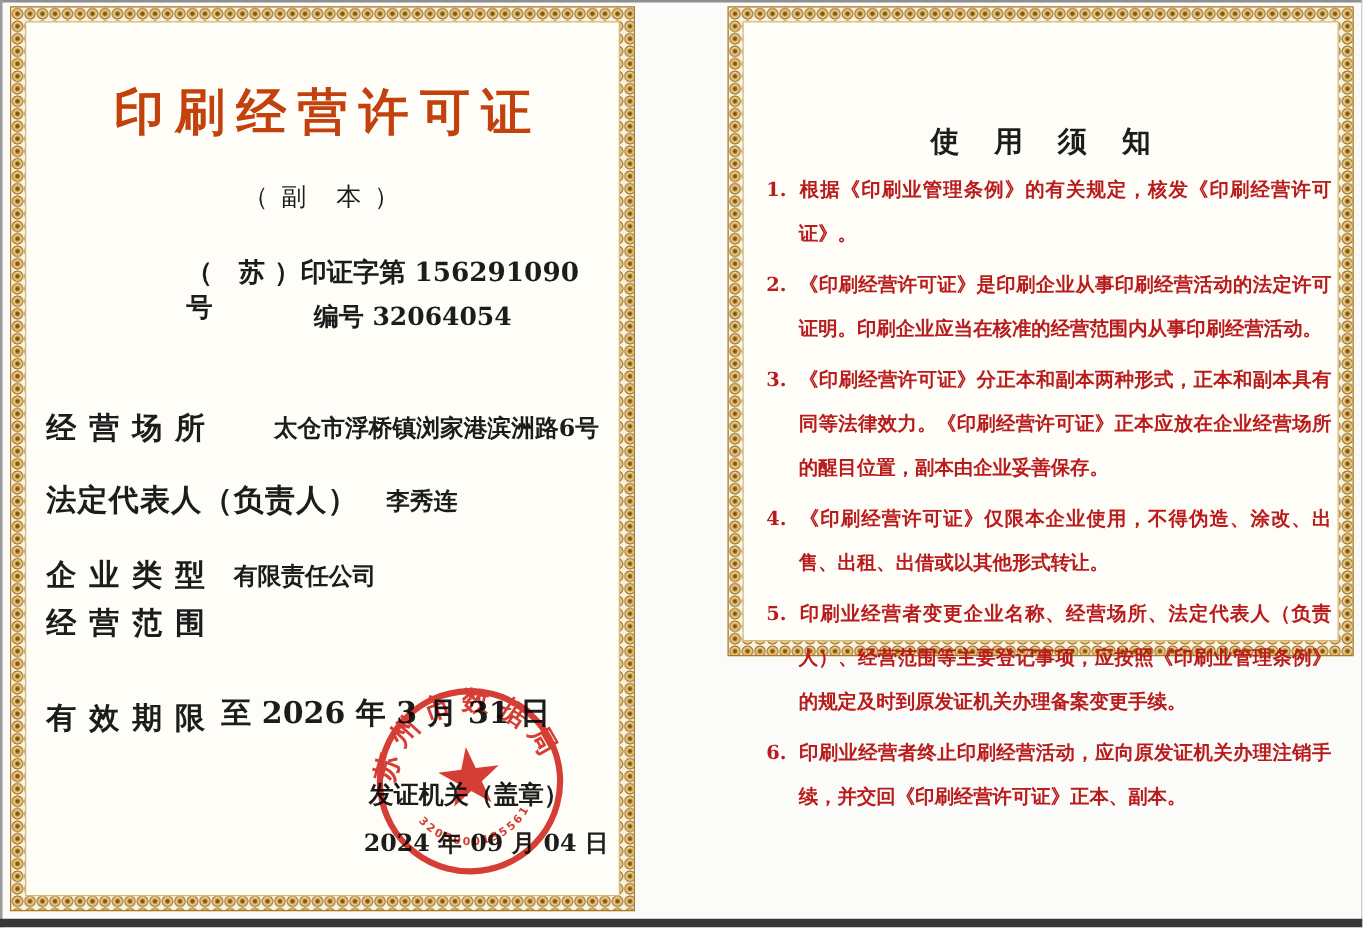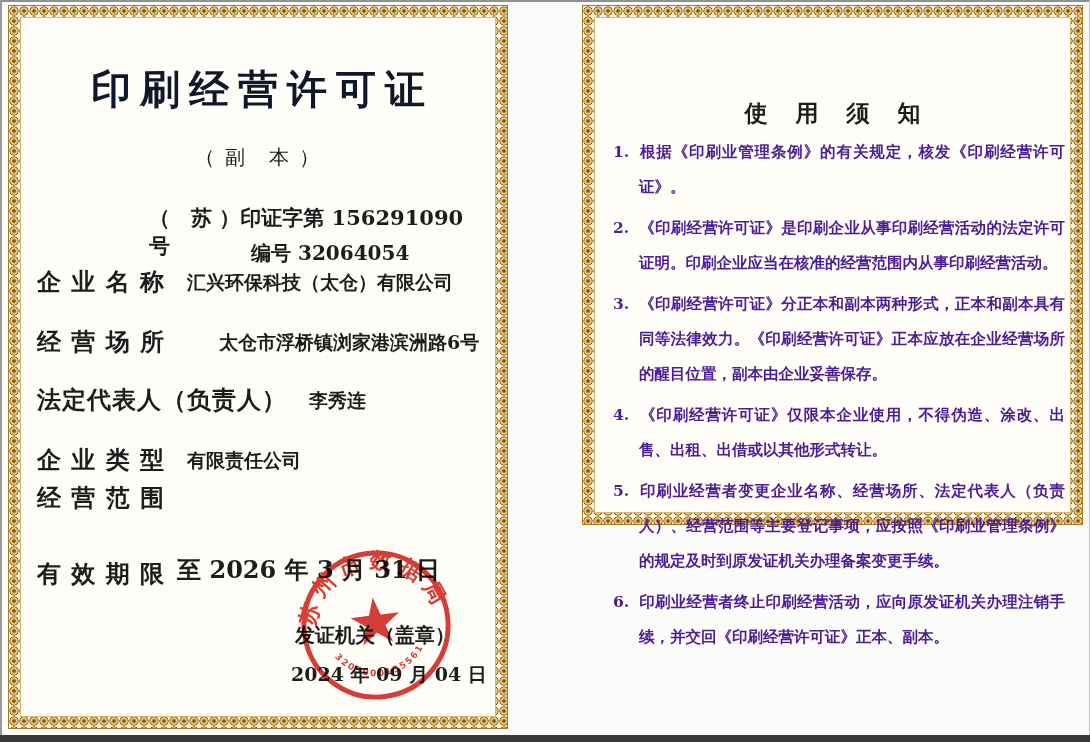--- a/index.html
+++ b/index.html
@@ -34,21 +34,21 @@
     background:#fffdf8;
     border:1px solid #d8b873;
   }
   #license-page { left:8px;  top:5px; width:500px; height:724px; }
   #notice-page  { left:582px; top:5px; width:501px; height:520px; }
 
   
   .cert-title {
     position:absolute; top:44px; left:0; width:100%;
     text-align:center; font-size:40px; font-weight:bold;
-    letter-spacing:9px; text-indent:9px; color:#0f172a;
+    letter-spacing:9px; text-indent:9px; color:#c2410c;
   }
   .copy-type {
     position:absolute; top:126px; left:0; width:100%;
     text-align:center; font-size:20px; font-weight:normal; letter-spacing:2px;
   }
   .license-no { position:absolute; top:186px; left:128px; font-size:21px; font-weight:bold; }
   .serial-no  { position:absolute; top:222px; left:230px; font-size:20px; font-weight:bold; }
 
   .field-row { position:absolute; left:16px; width:455px; display:flex; align-items:flex-end; }
   .field-label { font-size:24px; font-weight:bold; letter-spacing:1px; white-space:nowrap; flex:none; }
@@ -74,44 +74,40 @@
   .notice-title {
     position:absolute; top:80px; left:0; width:100%;
     text-align:center; font-size:23px; font-weight:bold;
     letter-spacing:10px; text-indent:10px;
   }
   .notice-list { position:absolute; top:116px; left:18px; width:452px; }
   .notice-item {
     font-size:15.5px; font-weight:bold; line-height:35px;
     text-align:justify; text-justify:inter-ideograph;
     padding-left:26px; text-indent:-26px;
-    margin-bottom:6px; color:#4c1d95;
+    margin-bottom:6px; color:#b91c1c;
   }
   .notice-num { display:inline-block; width:26px; text-indent:0; }
 </style>
 </head>
 <body>
 
 <div class="edge-top"></div>
 <div class="edge-left"></div>
 <div class="edge-right"></div>
 <div class="edge-bottom"></div>
 
 <div class="page" id="license-page">
   <div class="page-inner">
 
     <div class="cert-title">印刷经营许可证</div>
     <div class="copy-type">（ 副　本 ）</div>
     <div class="license-no">（　苏 ）印证字第 156291090　　　号</div>
     <div class="serial-no">编号 32064054</div>
 
-    <div class="field-row" id="row-name">
-      <span class="field-label">企 业 名 称</span>
-      <span class="field-value">汇兴环保科技（太仓）有限公司</span>
-    </div>
     <div class="field-row" id="row-place">
       <span class="field-label">经 营 场 所</span>
       <span class="field-value">太仓市浮桥镇浏家港滨洲路6号</span>
     </div>
     <div class="field-row" id="row-type">
       <span class="field-label">企 业 类 型</span>
       <span class="field-value">有限责任公司</span>
     </div>
     <div class="field-row" id="row-legal">
       <span class="field-label">法定代表人（负责人）</span>

